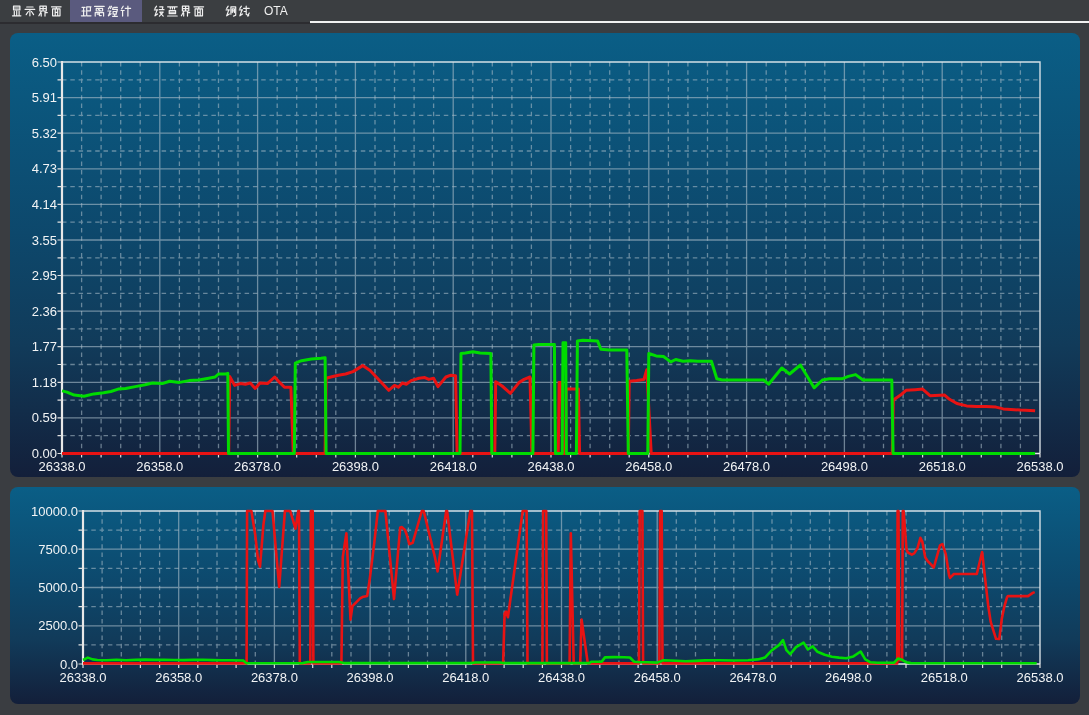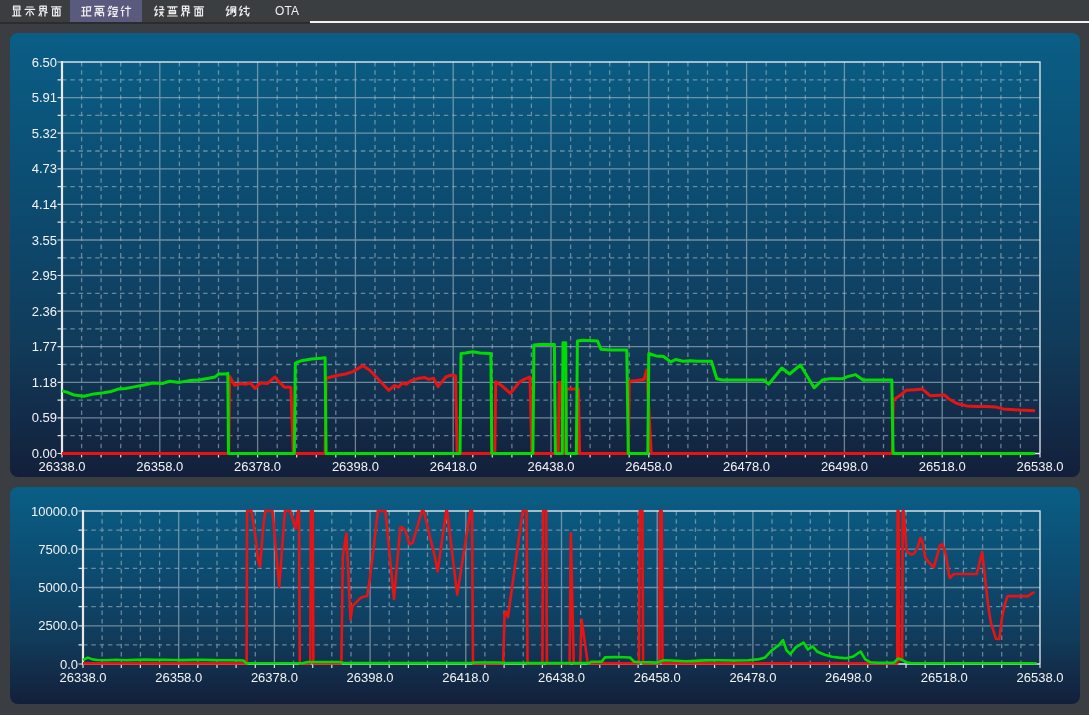--- a/index.html
+++ b/index.html
@@ -2,21 +2,21 @@
 <html><head><meta charset="utf-8"><style>
 html,body{margin:0;padding:0;width:1089px;height:715px;overflow:hidden;background:#3a3d41;font-family:"Liberation Sans",sans-serif;}
 #tabs{position:absolute;left:0;top:0;width:1089px;height:22px;background:#3b3e41;}
 .tab{position:absolute;top:0;height:22px;}
 #tab2{left:70px;width:72px;background:#5a5a7e;}
 #tabline{position:absolute;left:310px;top:21px;width:779px;height:2px;background:#f2f2f2;}
 #tabdark{position:absolute;left:0;top:22px;width:310px;height:2px;background:#2c2c30;}
 .panel{position:absolute;left:10px;width:1070px;border-radius:8px;background:linear-gradient(180deg,#0a5e86 0%,#0d486c 45%,#113b5a 70%,#131f3a 100%);}
 #p1{top:33px;height:444px;}
 #p2{top:487px;height:217px;}
-#otext{position:absolute;left:264px;top:1px;width:46px;height:20px;line-height:20px;text-align:center;color:#f0f0f0;font-size:12px;}
+#otext{position:absolute;left:264px;top:1px;width:46px;height:20px;line-height:20px;text-align:left;color:#f0f0f0;font-size:12px;}
 svg{position:absolute;left:0;top:0;}
 </style></head>
 <body>
 <div id="tabs"></div>
 <div class="tab" id="tab2"></div>
 <div id="tabline"></div>
 <div id="tabdark"></div>
 <div id="otext">OTA</div>
 <div class="panel" id="p1"></div>
 <div class="panel" id="p2"></div>

